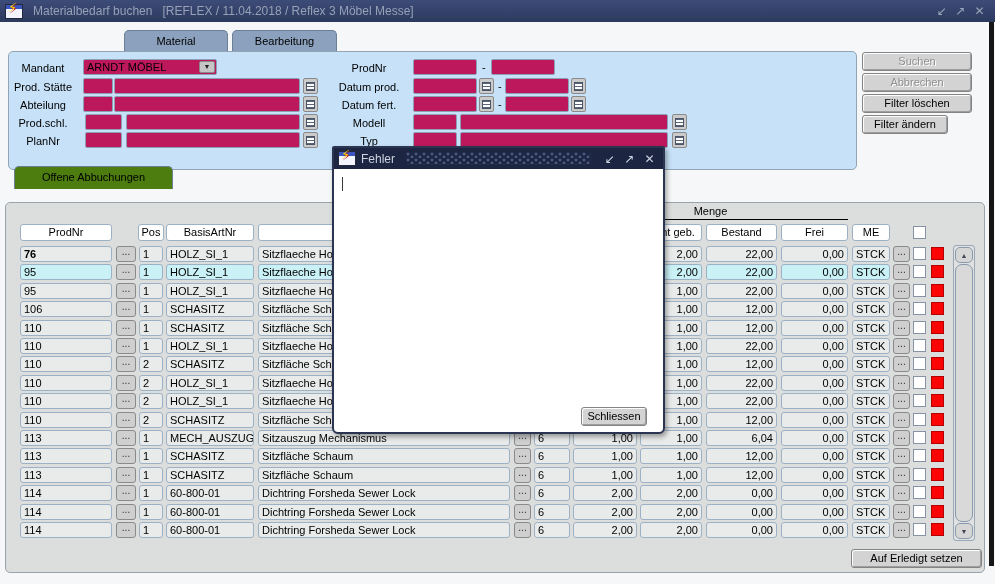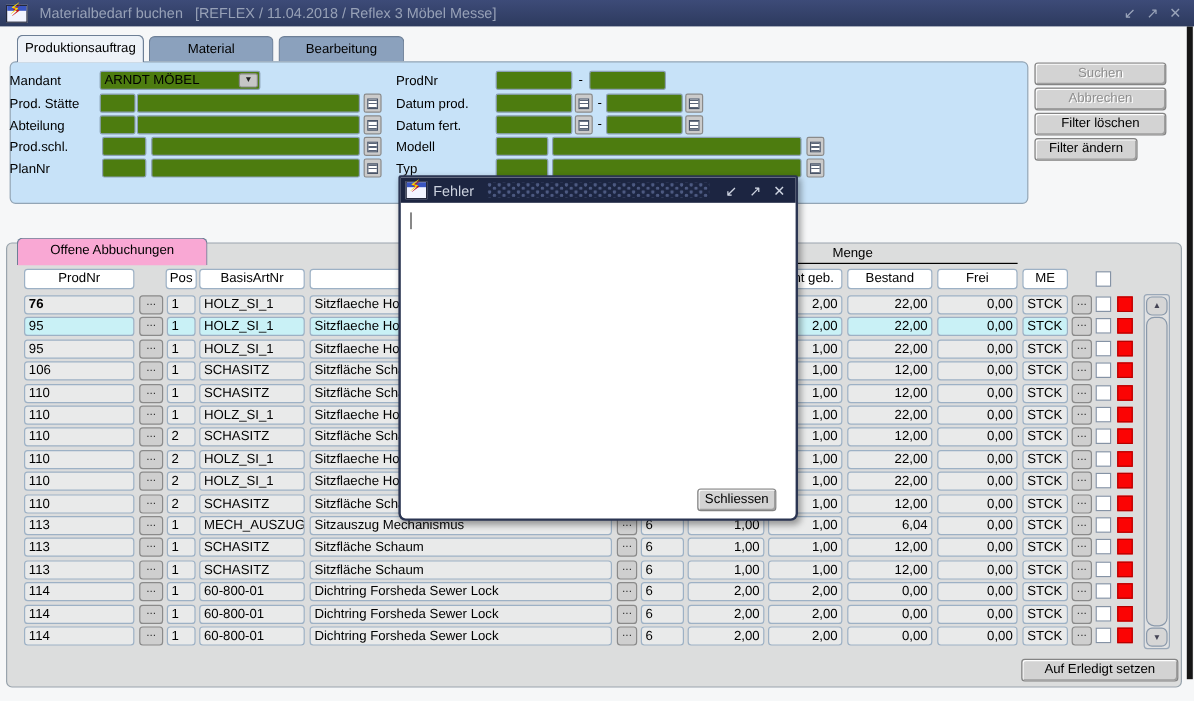--- a/index.html
+++ b/index.html
@@ -17,29 +17,29 @@
   .winic .bar{position:absolute;left:0;top:0;right:0;height:4px;background:#3a55c0}
   .winic .bolt{position:absolute;left:2px;top:-4px;font-size:13px;line-height:1;color:#ffd300;
                text-shadow:1px 1px 0 #c81414}
   .rborder{position:absolute;left:989px;top:22px;width:5px;height:544px;background:#161616;z-index:5}
   
   .tab{position:absolute;height:21px;border:1px solid #6d7f96;border-bottom:none;
        border-radius:5px 5px 0 0;background:#8ba1bd;text-align:center;line-height:20px;z-index:3}
   .tab.up{top:30px}
   .tab.up.active{top:29px;height:23px;background:#edf2f8;z-index:4}
   .tab.low{top:182px;background:#8ba1bd}
-  .tab.low.active{top:198px;height:23px;background:#f9a8d4;z-index:4}
+  .tab.low.active{top:166px;height:23px;background:#4d7c0f;z-index:4}
   
   .bluepanel{position:absolute;left:8px;top:51px;width:849px;height:119px;background:#c7e2f8;
              border:1px solid #93a5b5;border-radius:5px;z-index:1}
   .greypanel{position:absolute;left:5px;top:202px;width:980px;height:371px;background:#dcdddd;
              border:1px solid #99a4ad;border-radius:5px;z-index:1}
   
-  .flabel{position:absolute;text-align:left;z-index:2;line-height:14px}
-  .field{position:absolute;height:16px;background:#4d7c0f;border:1px solid #8ba0b5;border-radius:2px;
+  .flabel{position:absolute;text-align:center;z-index:2;line-height:14px}
+  .field{position:absolute;height:16px;background:#be185d;border:1px solid #8ba0b5;border-radius:2px;
          z-index:2;padding:0 3px;line-height:14px;overflow:hidden;white-space:nowrap}
   .combo{display:flex;align-items:center;justify-content:space-between;padding:0 1px 0 3px}
   .ddbtn{width:16px;height:12px;background:#c6c6c6;border:1px solid #898989;border-radius:2px;
          font-size:7px;color:#222;display:flex;align-items:center;justify-content:center;flex:0 0 auto}
   .lovbtn{position:absolute;width:15px;height:16px;background:#cbcbcb;border:1px solid #8a8a8a;
           border-radius:2px;z-index:2;display:flex;align-items:center;justify-content:center}
   .lov-ic{width:9px;height:9px;background-color:#fff;border:1px solid #4a5568;
           background-image:repeating-linear-gradient(180deg,#5a6578 0,#5a6578 1px,transparent 1px,transparent 3px)}
   .dash{position:absolute;z-index:2}
   
@@ -94,21 +94,20 @@
         <i class="bar"></i>
         <b class="bolt">⚡</b>
       </span>
     <span class="title">Materialbedarf buchen   [REFLEX / 11.04.2018 / Reflex 3 Möbel Messe]</span>
     <span class="wc">↙</span>
     <span class="wc">↗</span>
     <span class="wc">✕</span>
   </div>
   <div class="rborder"></div>
 
-  <div class="tab up active" style="left:14px;width:106px">Produktionsauftrag</div>
   <div class="tab up" style="left:124px;width:104px">Material</div>
   <div class="tab up" style="left:232px;width:105px">Bearbeitung</div>
 
   <div class="bluepanel"></div>
 
   <div class="flabel" style="left:8px;top:61px;width:70px">Mandant</div>
   <div class="field combo" style="left:83px;top:59px;width:134px">
     <span>ARNDT MÖBEL</span>
     <span class="ddbtn">▼</span>
   </div>

